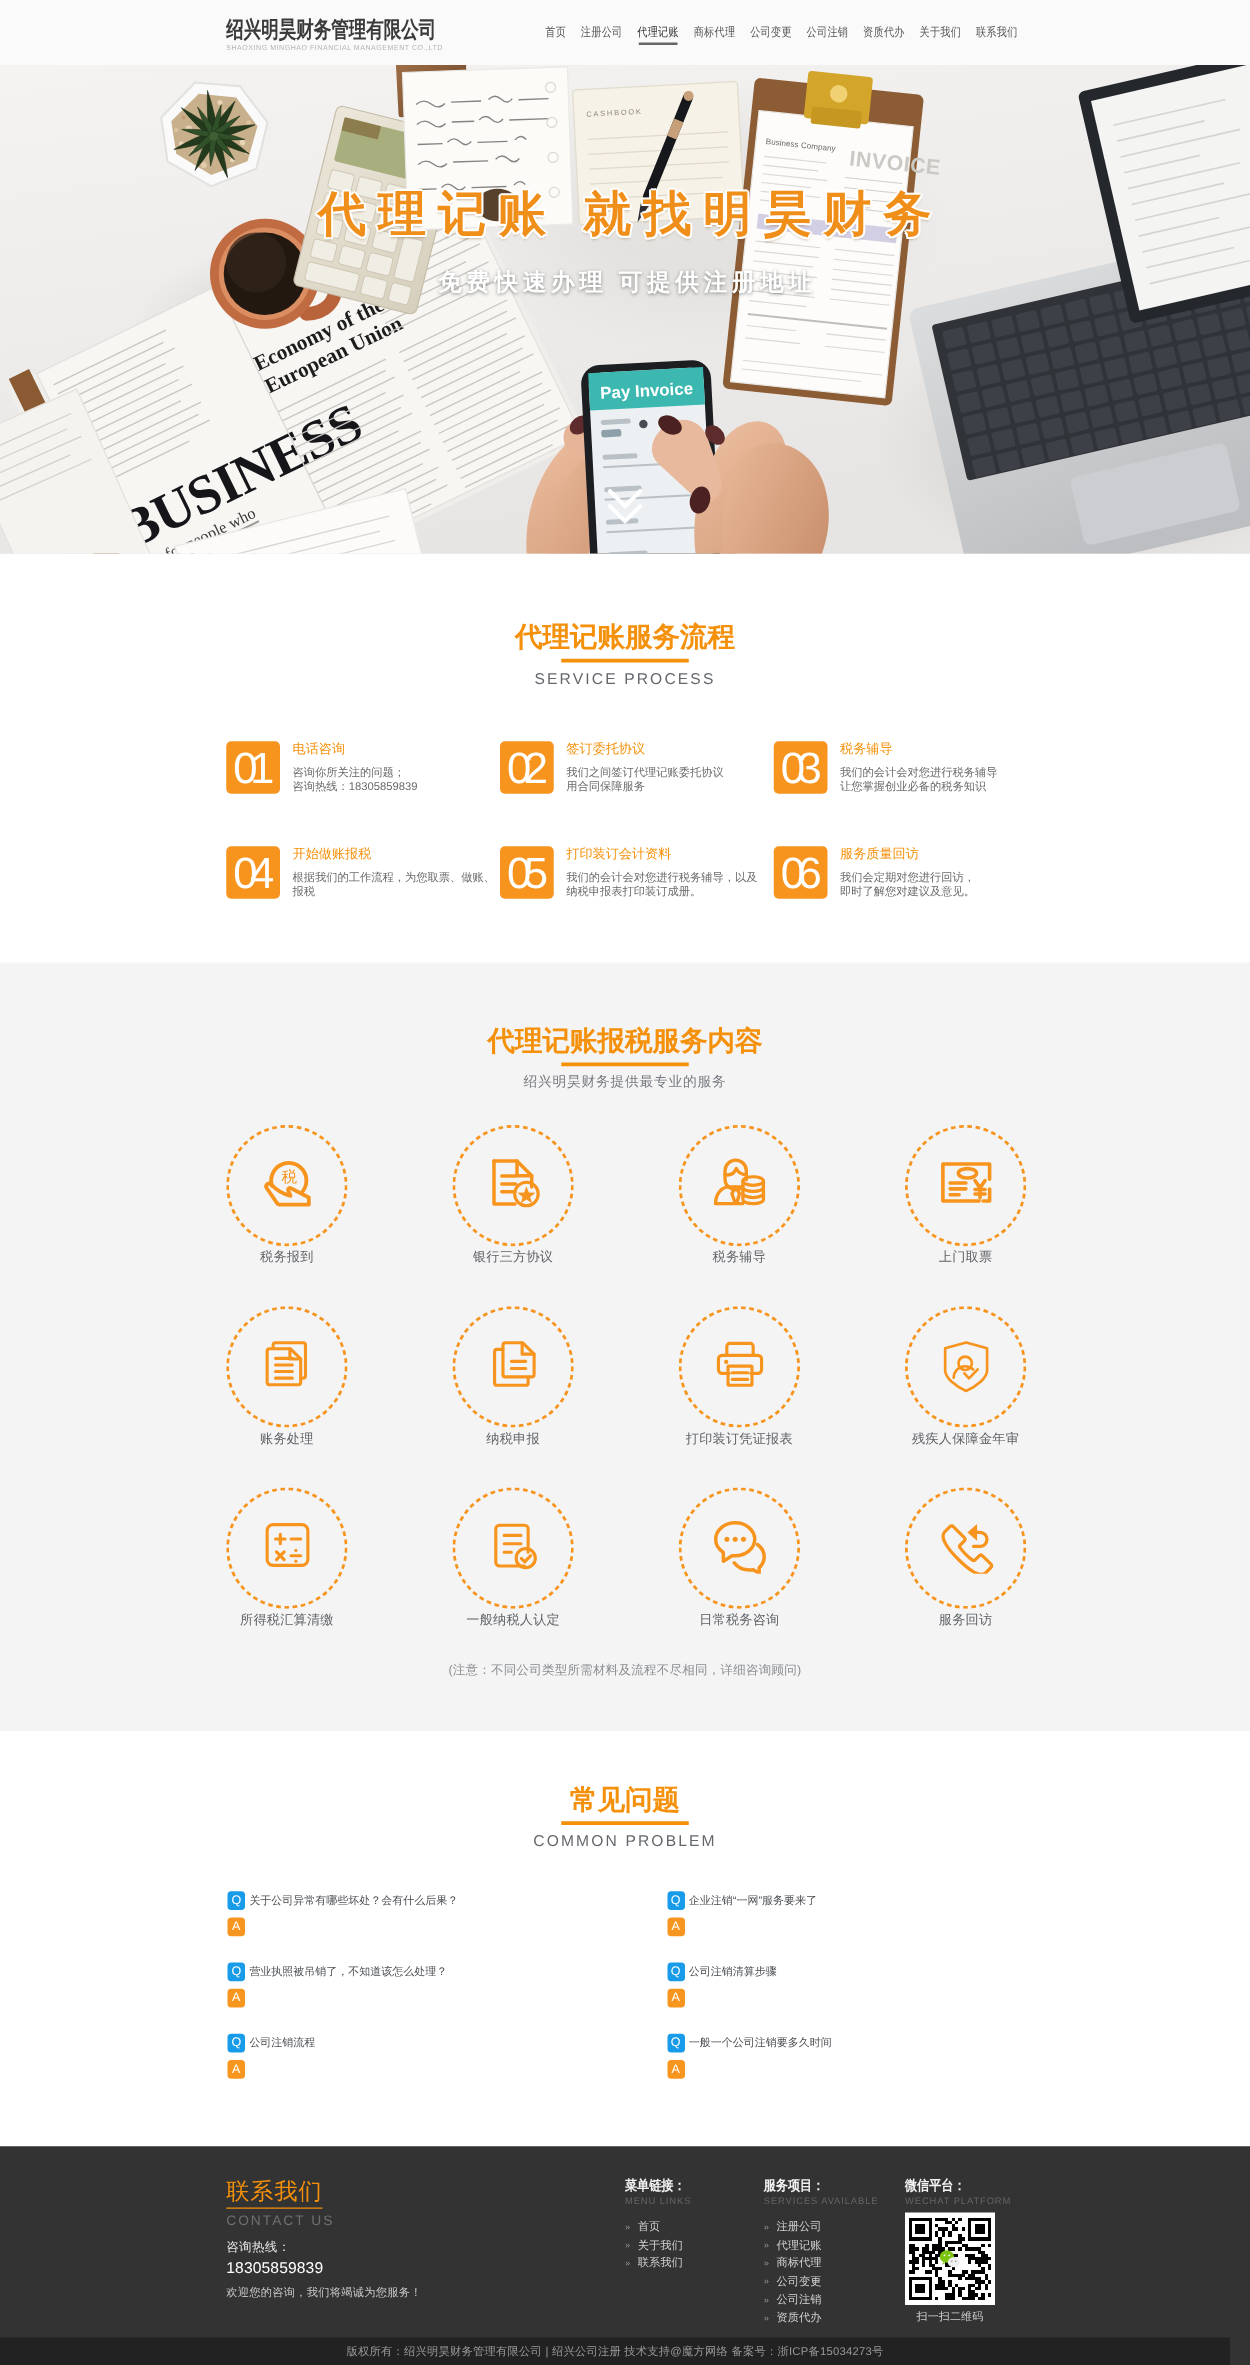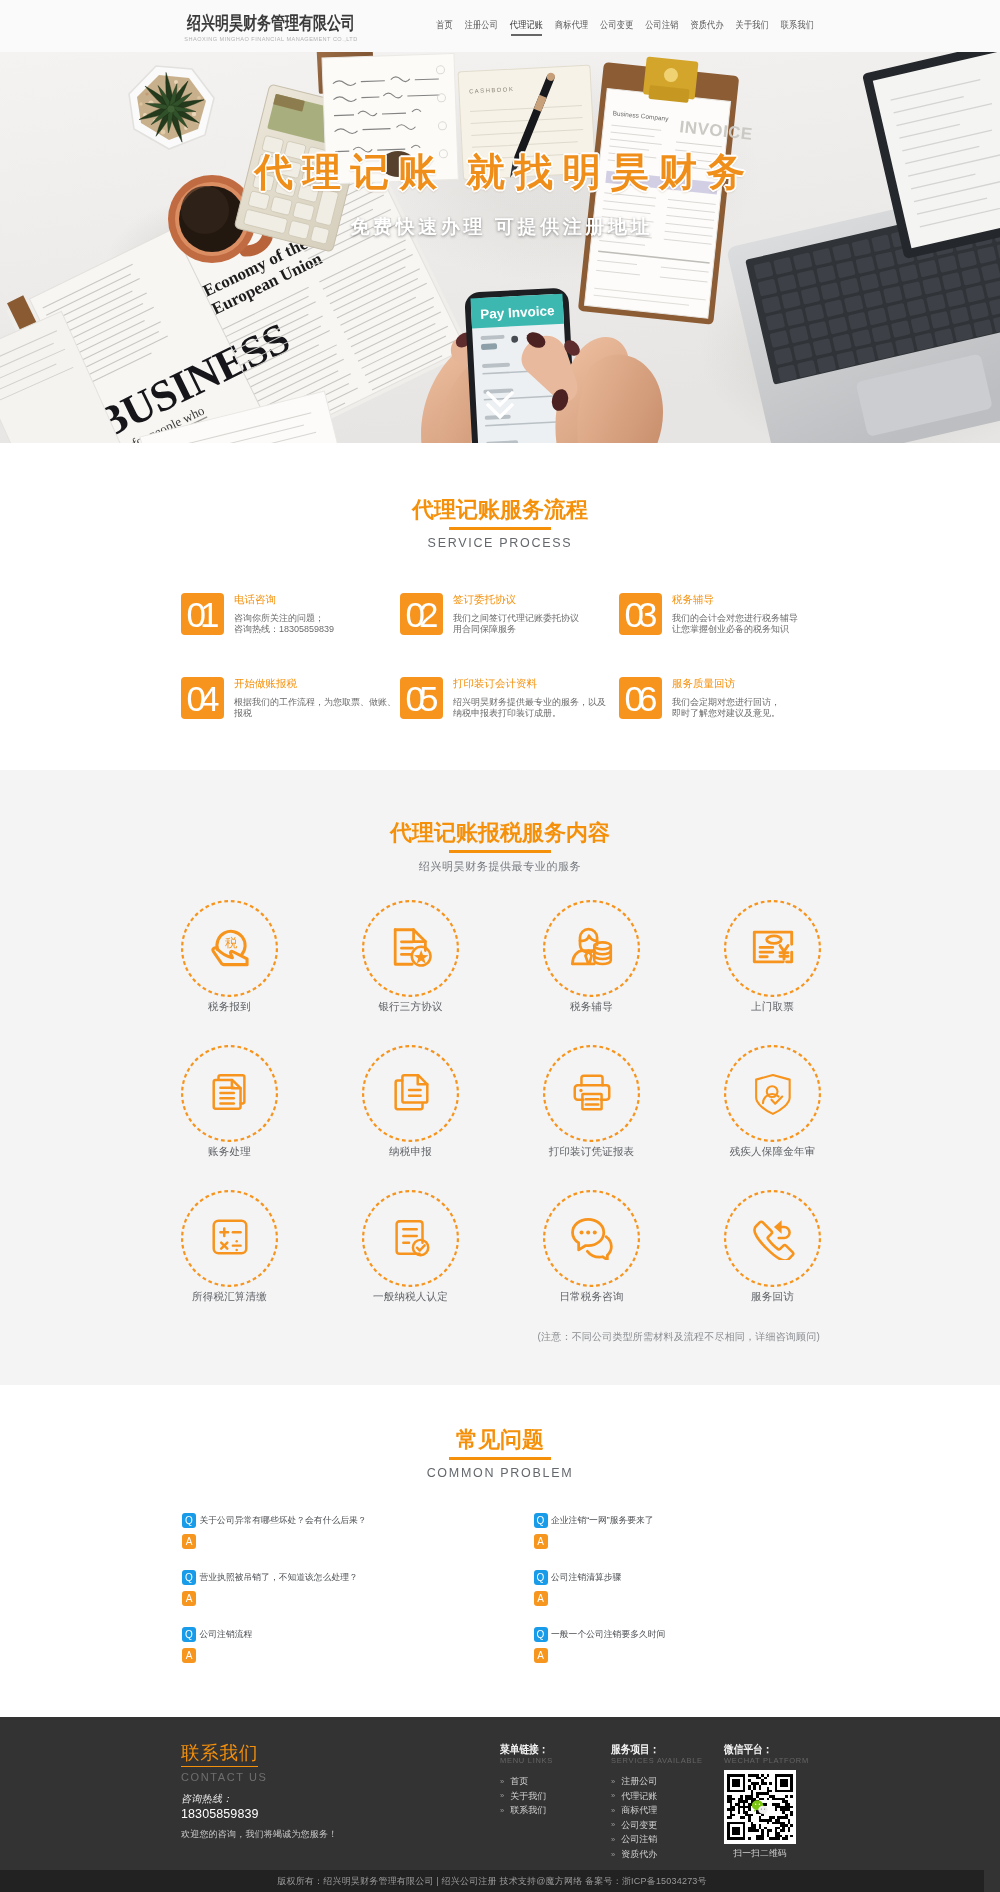--- a/index.html
+++ b/index.html
@@ -3,21 +3,21 @@
 <meta charset="utf-8">
 <title>代理记账</title>
 <style>
 *{margin:0;padding:0;box-sizing:border-box;}
 html{width:1000px;}
 body{width:1000px;font-family:"Liberation Sans",sans-serif;background:#fff;color:#333;}
 .ctr{width:640px;margin:0 auto;position:relative;}
 
 
 .header{height:52px;background:#fafafa;position:relative;z-index:20;display:flex;align-items:center;}
-.hdr-inner{width:1000px;margin:0 auto;display:flex;align-items:center;padding-left:181px;padding-right:180px;text-align:center;}
+.hdr-inner{width:1000px;margin:0 auto;display:flex;align-items:center;padding-left:181px;padding-right:180px;}
 .logo{display:flex;flex-direction:column;justify-content:center;width:180px;text-decoration:none;padding-top:5px;}
 .logo-cn{font-size:14px;font-weight:bold;color:#3a3a3a;letter-spacing:0px;line-height:15px;white-space:nowrap;font-family:"Liberation Sans",sans-serif;
   transform:scaleY(1.28);transform-origin:left top;}
 .logo-en{font-size:5.6px;color:#b3b3b3;letter-spacing:.45px;line-height:7px;white-space:nowrap;margin-top:7px;
   transform:scaleY(1.05);transform-origin:left top;}
 .nav{display:flex;align-items:center;margin-left:auto;gap:0px;}
 .nav a{font-size:8.1px;color:#555;text-decoration:none;padding:0 5.9px;line-height:30px;position:relative;white-space:nowrap;display:inline-block;letter-spacing:.25px;}
 .nav a span{display:inline-block;transform:scaleY(1.2);transform-origin:center;}
 .nav a.active{color:#333;}
 .nav a.active:after{content:"";position:absolute;left:6.8px;right:6.8px;bottom:5px;height:1.6px;background:#666;}
@@ -49,21 +49,21 @@
 .proc-d{margin-top:8px;font-size:9px;color:#6a6a6a;line-height:11.3px;white-space:nowrap;}
 
 
 .services{background:#f4f4f4;height:615px;padding-top:52px;}
 .svc-grid{margin-top:27px;display:grid;grid-template-columns:repeat(4,181px);width:724px;margin-left:1px;row-gap:0;}
 .svc-item{text-align:center;width:97px;height:145px;}
 .svc-circ{width:97px;height:97px;position:relative;
   display:flex;align-items:center;justify-content:center;}
 .svc-ring{position:absolute;left:0;top:0;}
 .svc-label{margin-top:3px;font-size:10.5px;color:#5e6166;letter-spacing:.2px;line-height:13px;white-space:nowrap;}
-.svc-note{margin-top:-4px;text-align:right;font-size:10px;color:#8a8d91;letter-spacing:.2px;line-height:11px;}
+.svc-note{margin-top:-4px;text-align:center;font-size:10px;color:#8a8d91;letter-spacing:.2px;line-height:11px;}
 
 
 .faq{background:#fff;height:332px;padding-top:44px;}
 .faq-grid{margin-top:33px;display:grid;grid-template-columns:repeat(2,351.5px);margin-left:2px;}
 .faq-item{height:57px;}
 .faq-q{display:flex;align-items:flex-start;}
 .badge{width:14px;height:15px;flex:0 0 14px;border-radius:3px;color:#fff;font-size:10px;
   line-height:15px;text-align:center;font-family:"Liberation Sans",sans-serif;font-weight:normal;}
 .badge.q{background:#189BE8;}
 .badge.a{background:#F7961E;margin-top:6px;}
@@ -71,21 +71,21 @@
 
 
 .footer{background:#333333;height:175px;position:relative;}
 .ft-grid{display:flex;padding-top:26px;padding-left:1px;}
 .ft-col1{width:319px;}
 .ft-col2{width:111px;}
 .ft-col3{width:113px;text-decoration:underline;}
 .ft-col4{width:96px;}
 .ft-h-or{font-size:18.5px;color:#F5900A;letter-spacing:.8px;line-height:19px;display:inline-block;border-bottom:1.6px solid #F5900A;padding-bottom:4px;font-weight:normal;}
 .ft-h-sub{margin-top:4px;font-size:11px;color:#6f6f6f;letter-spacing:1.6px;line-height:12px;}
-.ft-line{margin-top:10px;font-size:10px;color:#e9e9e9;line-height:12px;letter-spacing:.3px;font-style:italic;}
+.ft-line{margin-top:10px;font-size:10px;color:#e9e9e9;line-height:12px;letter-spacing:.3px;}
 .ft-tel{margin-top:2px;font-size:12.5px;color:#fff;line-height:14px;letter-spacing:.1px;}
 .ft-desc{margin-top:8px;font-size:9px;color:#c9c9c9;letter-spacing:.2px;line-height:11px;}
 .ft-h{font-size:9.7px;color:#f2f2f2;line-height:11px;letter-spacing:0px;font-weight:bold;transform:scaleY(1.15);transform-origin:left top;display:block;height:12px;}
 .ft-hs{margin-top:1px;font-size:7.5px;color:#656565;letter-spacing:.72px;line-height:9px;}
 .ft-list{margin-top:9px;list-style:none;}
 .ft-list li{font-size:9px;color:#d2d2d2;line-height:14.6px;display:flex;align-items:center;}
 .ft-list li .arr{color:#9a9a9a;font-size:7.5px;margin-right:6px;line-height:1;}
 .qr{width:72px;height:74px;background:#fff;margin-top:5px;position:relative;padding:3px;}
 .qr-cap{margin-top:4px;font-size:8.8px;color:#d0d0d0;letter-spacing:.1px;text-align:center;width:72px;line-height:10px;}
 .ft-bar{position:absolute;left:0;right:16px;bottom:0;background:#222222;height:22px;display:flex;align-items:center;justify-content:center;}
@@ -542,21 +542,21 @@
               <div>根据我们的工作流程，为您取票、做账、</div>
               <div>报税</div>
             </div>
     </div>
   </div>
         <div class="proc-item">
     <div class="proc-num">05</div>
     <div class="proc-txt">
       <div class="proc-t">打印装订会计资料</div>
       <div class="proc-d">
-              <div>绍兴明昊财务提供最专业的服务，以及</div>
+              <div>我们的会计会对您进行税务辅导，以及</div>
               <div>纳税申报表打印装订成册。</div>
             </div>
     </div>
   </div>
         <div class="proc-item">
     <div class="proc-num">06</div>
     <div class="proc-txt">
       <div class="proc-t">服务质量回访</div>
       <div class="proc-d">
               <div>我们会定期对您进行回访，</div>

